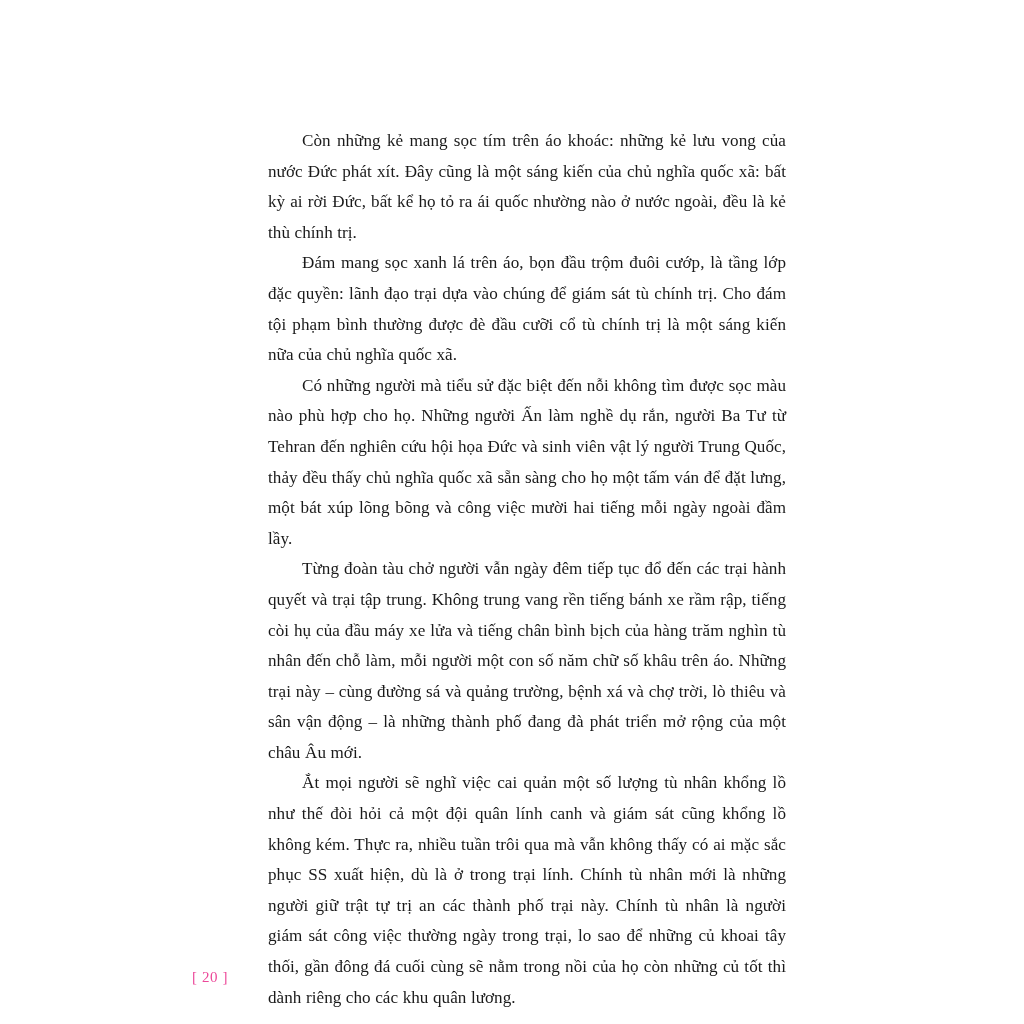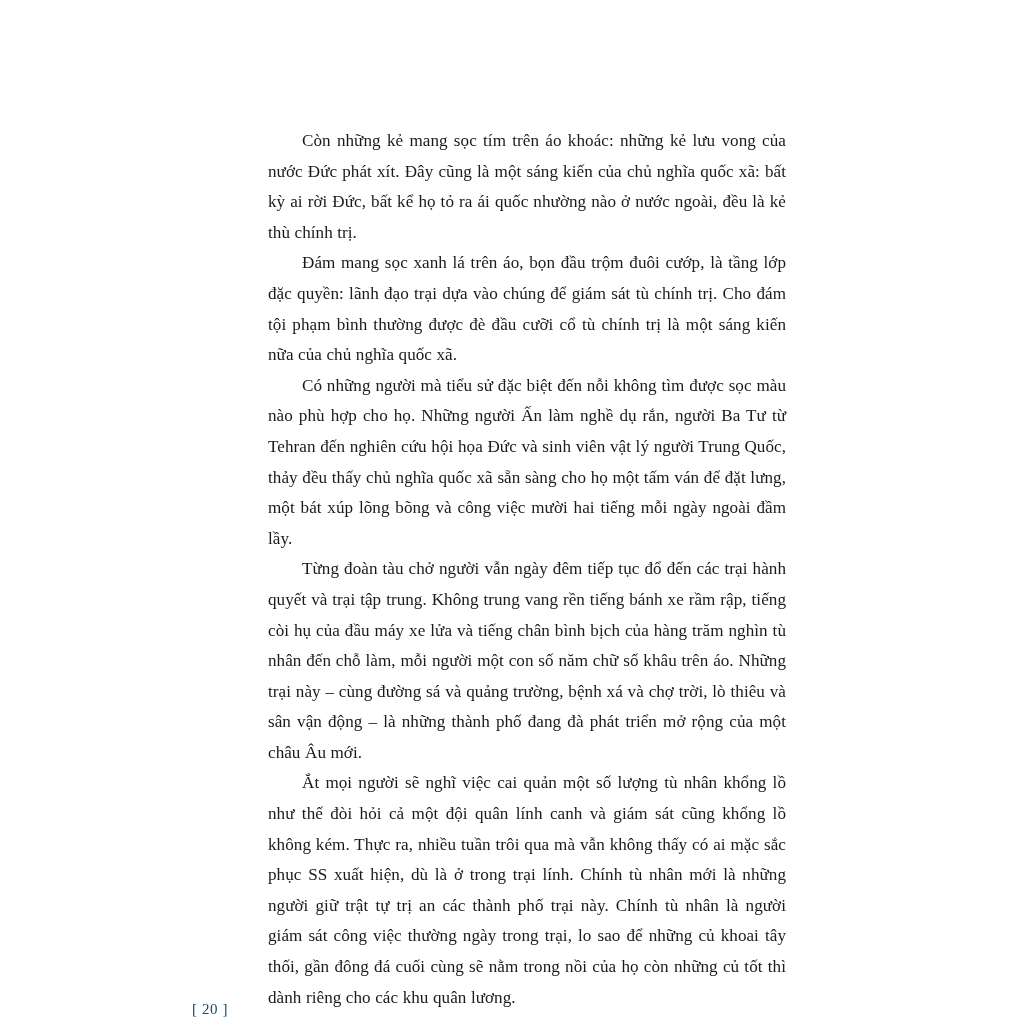--- a/index.html
+++ b/index.html
@@ -38,24 +38,24 @@
     letter-spacing: 0.05px;
     word-spacing: 0.2px;
   }
   .para + .para {
     margin-top: 0;
     font-family: Liberation Serif, serif;
   }
   .folio {
     position: absolute;
     left: 192px;
-    top: 950px;
+    top: 918px;
     font-size: 15px;
     line-height: 22px;
-    color: #0c4a6e;
+    color: #ec4899;
     letter-spacing: 0.6px;
     white-space: nowrap;
   }
 </style>
 </head>
 <body>
 
 <div class="page">
 
   <div class="text-column">

